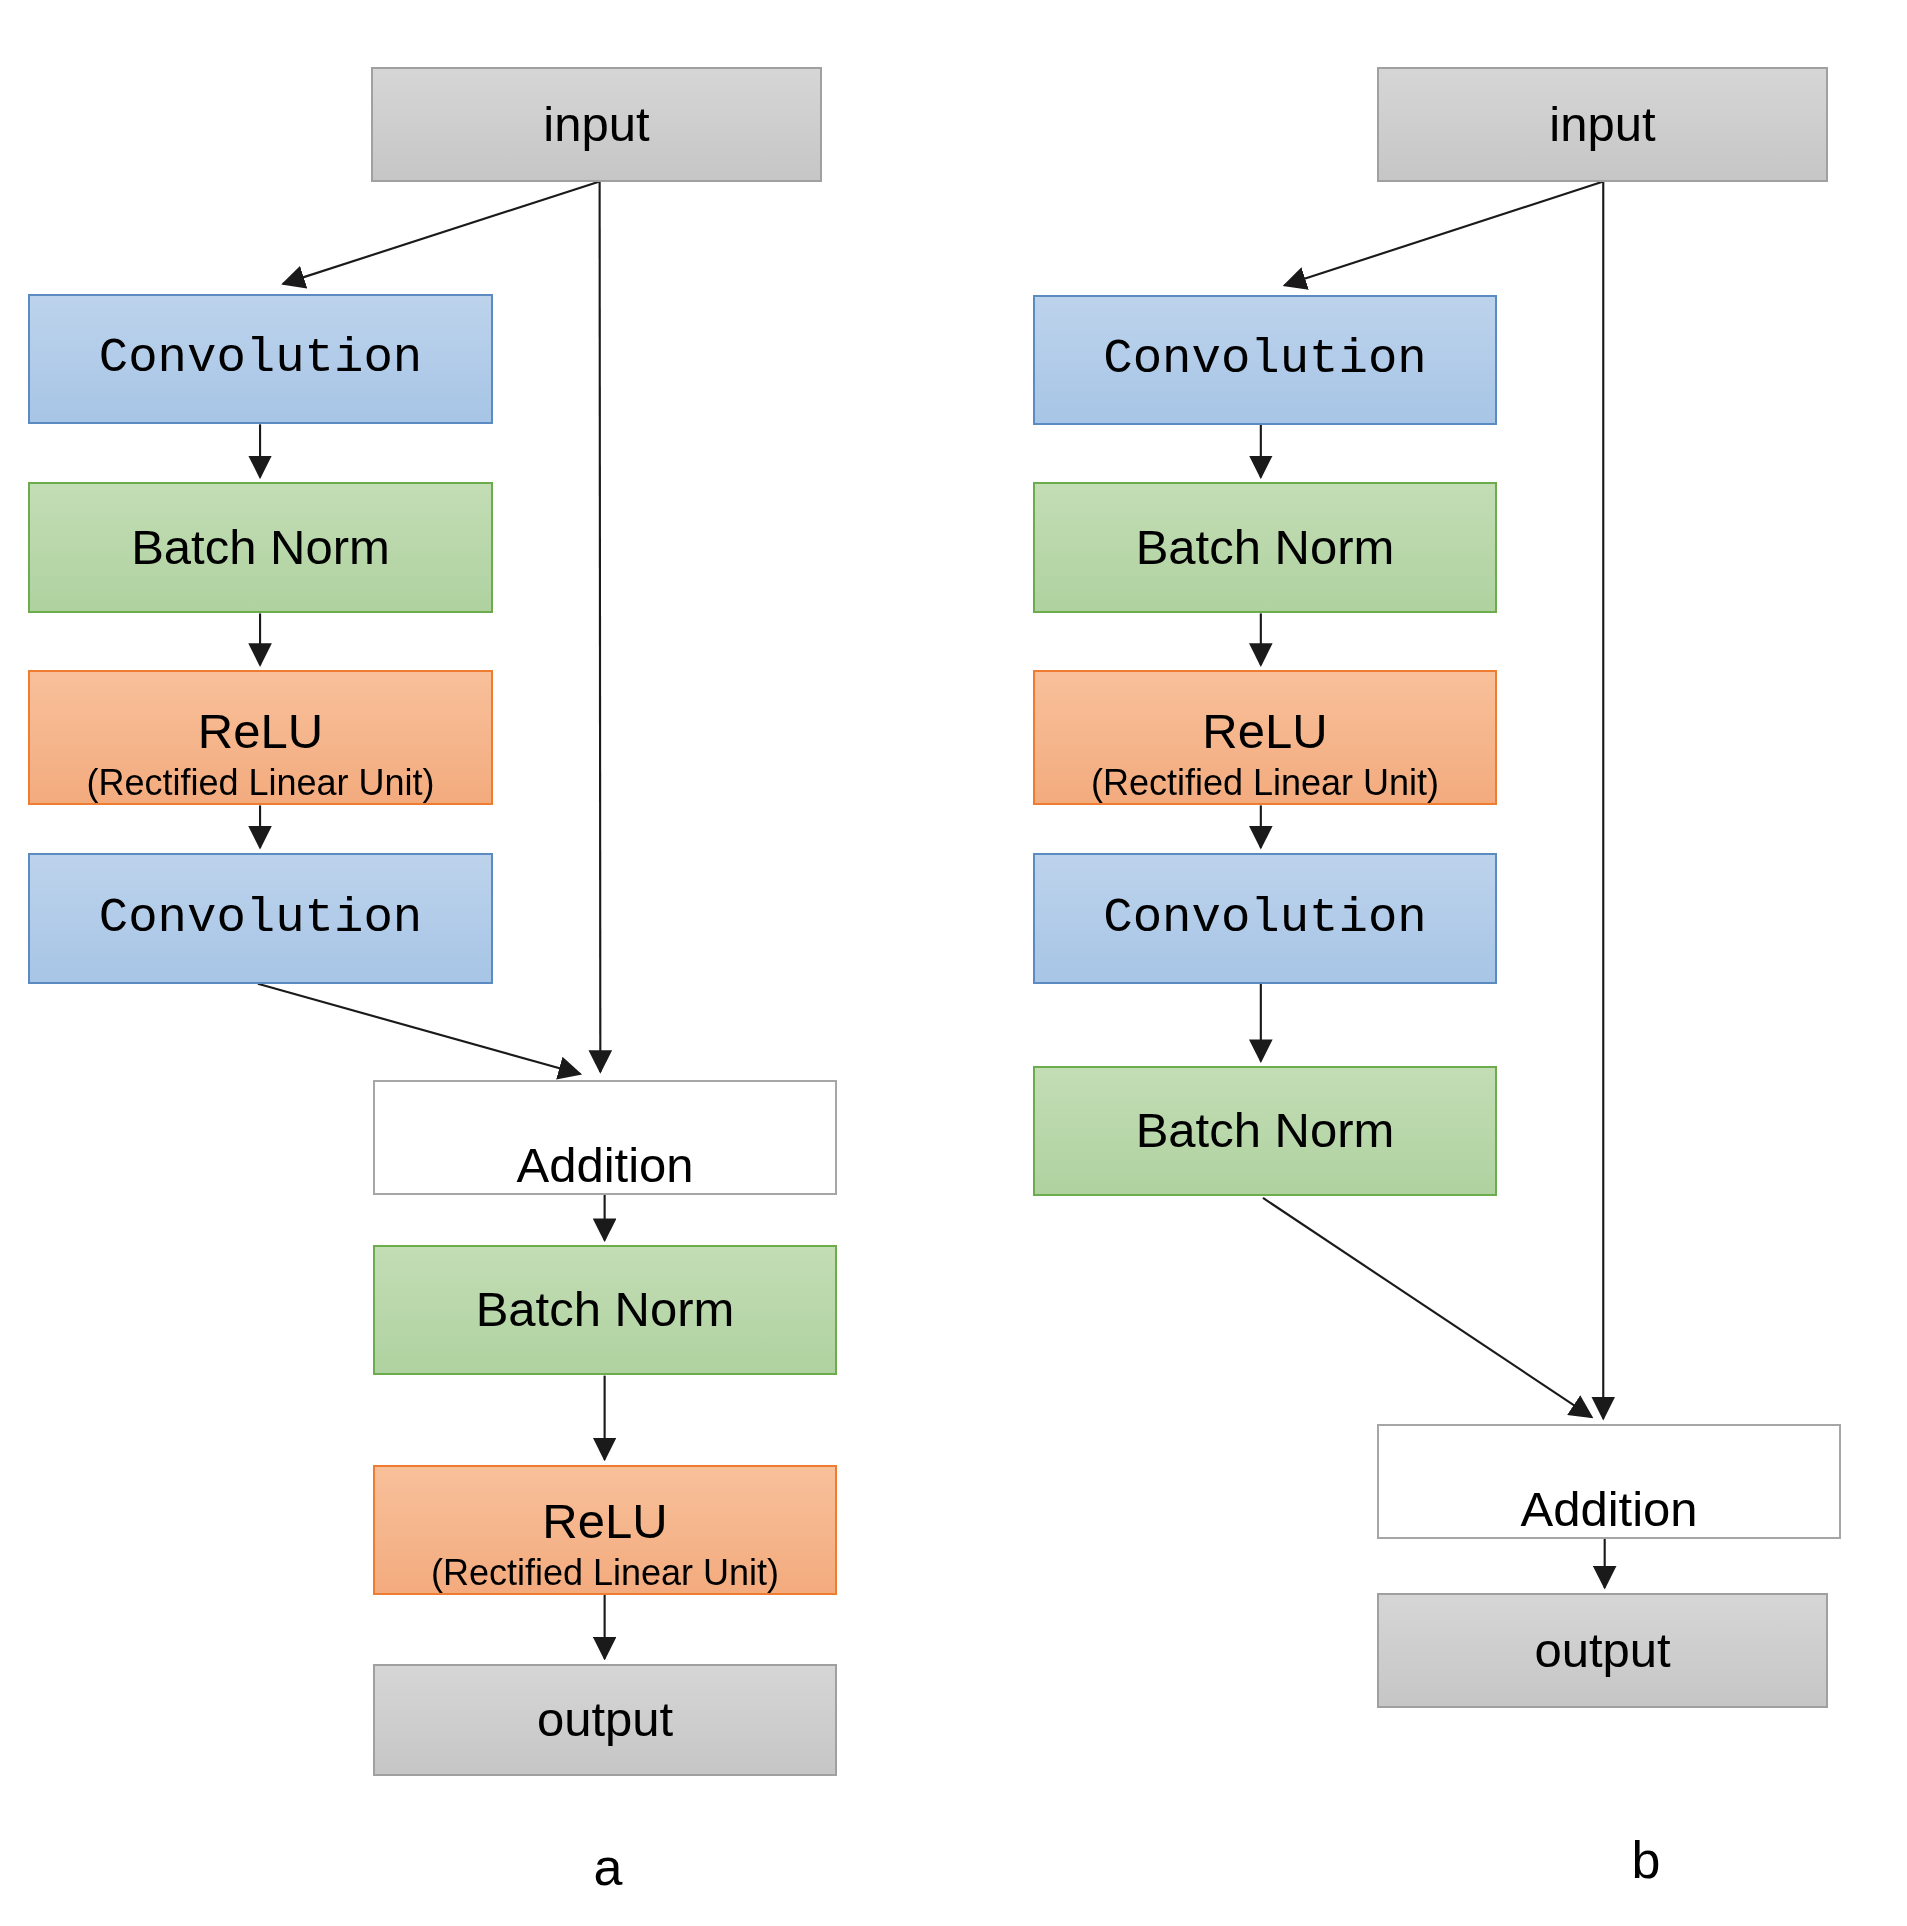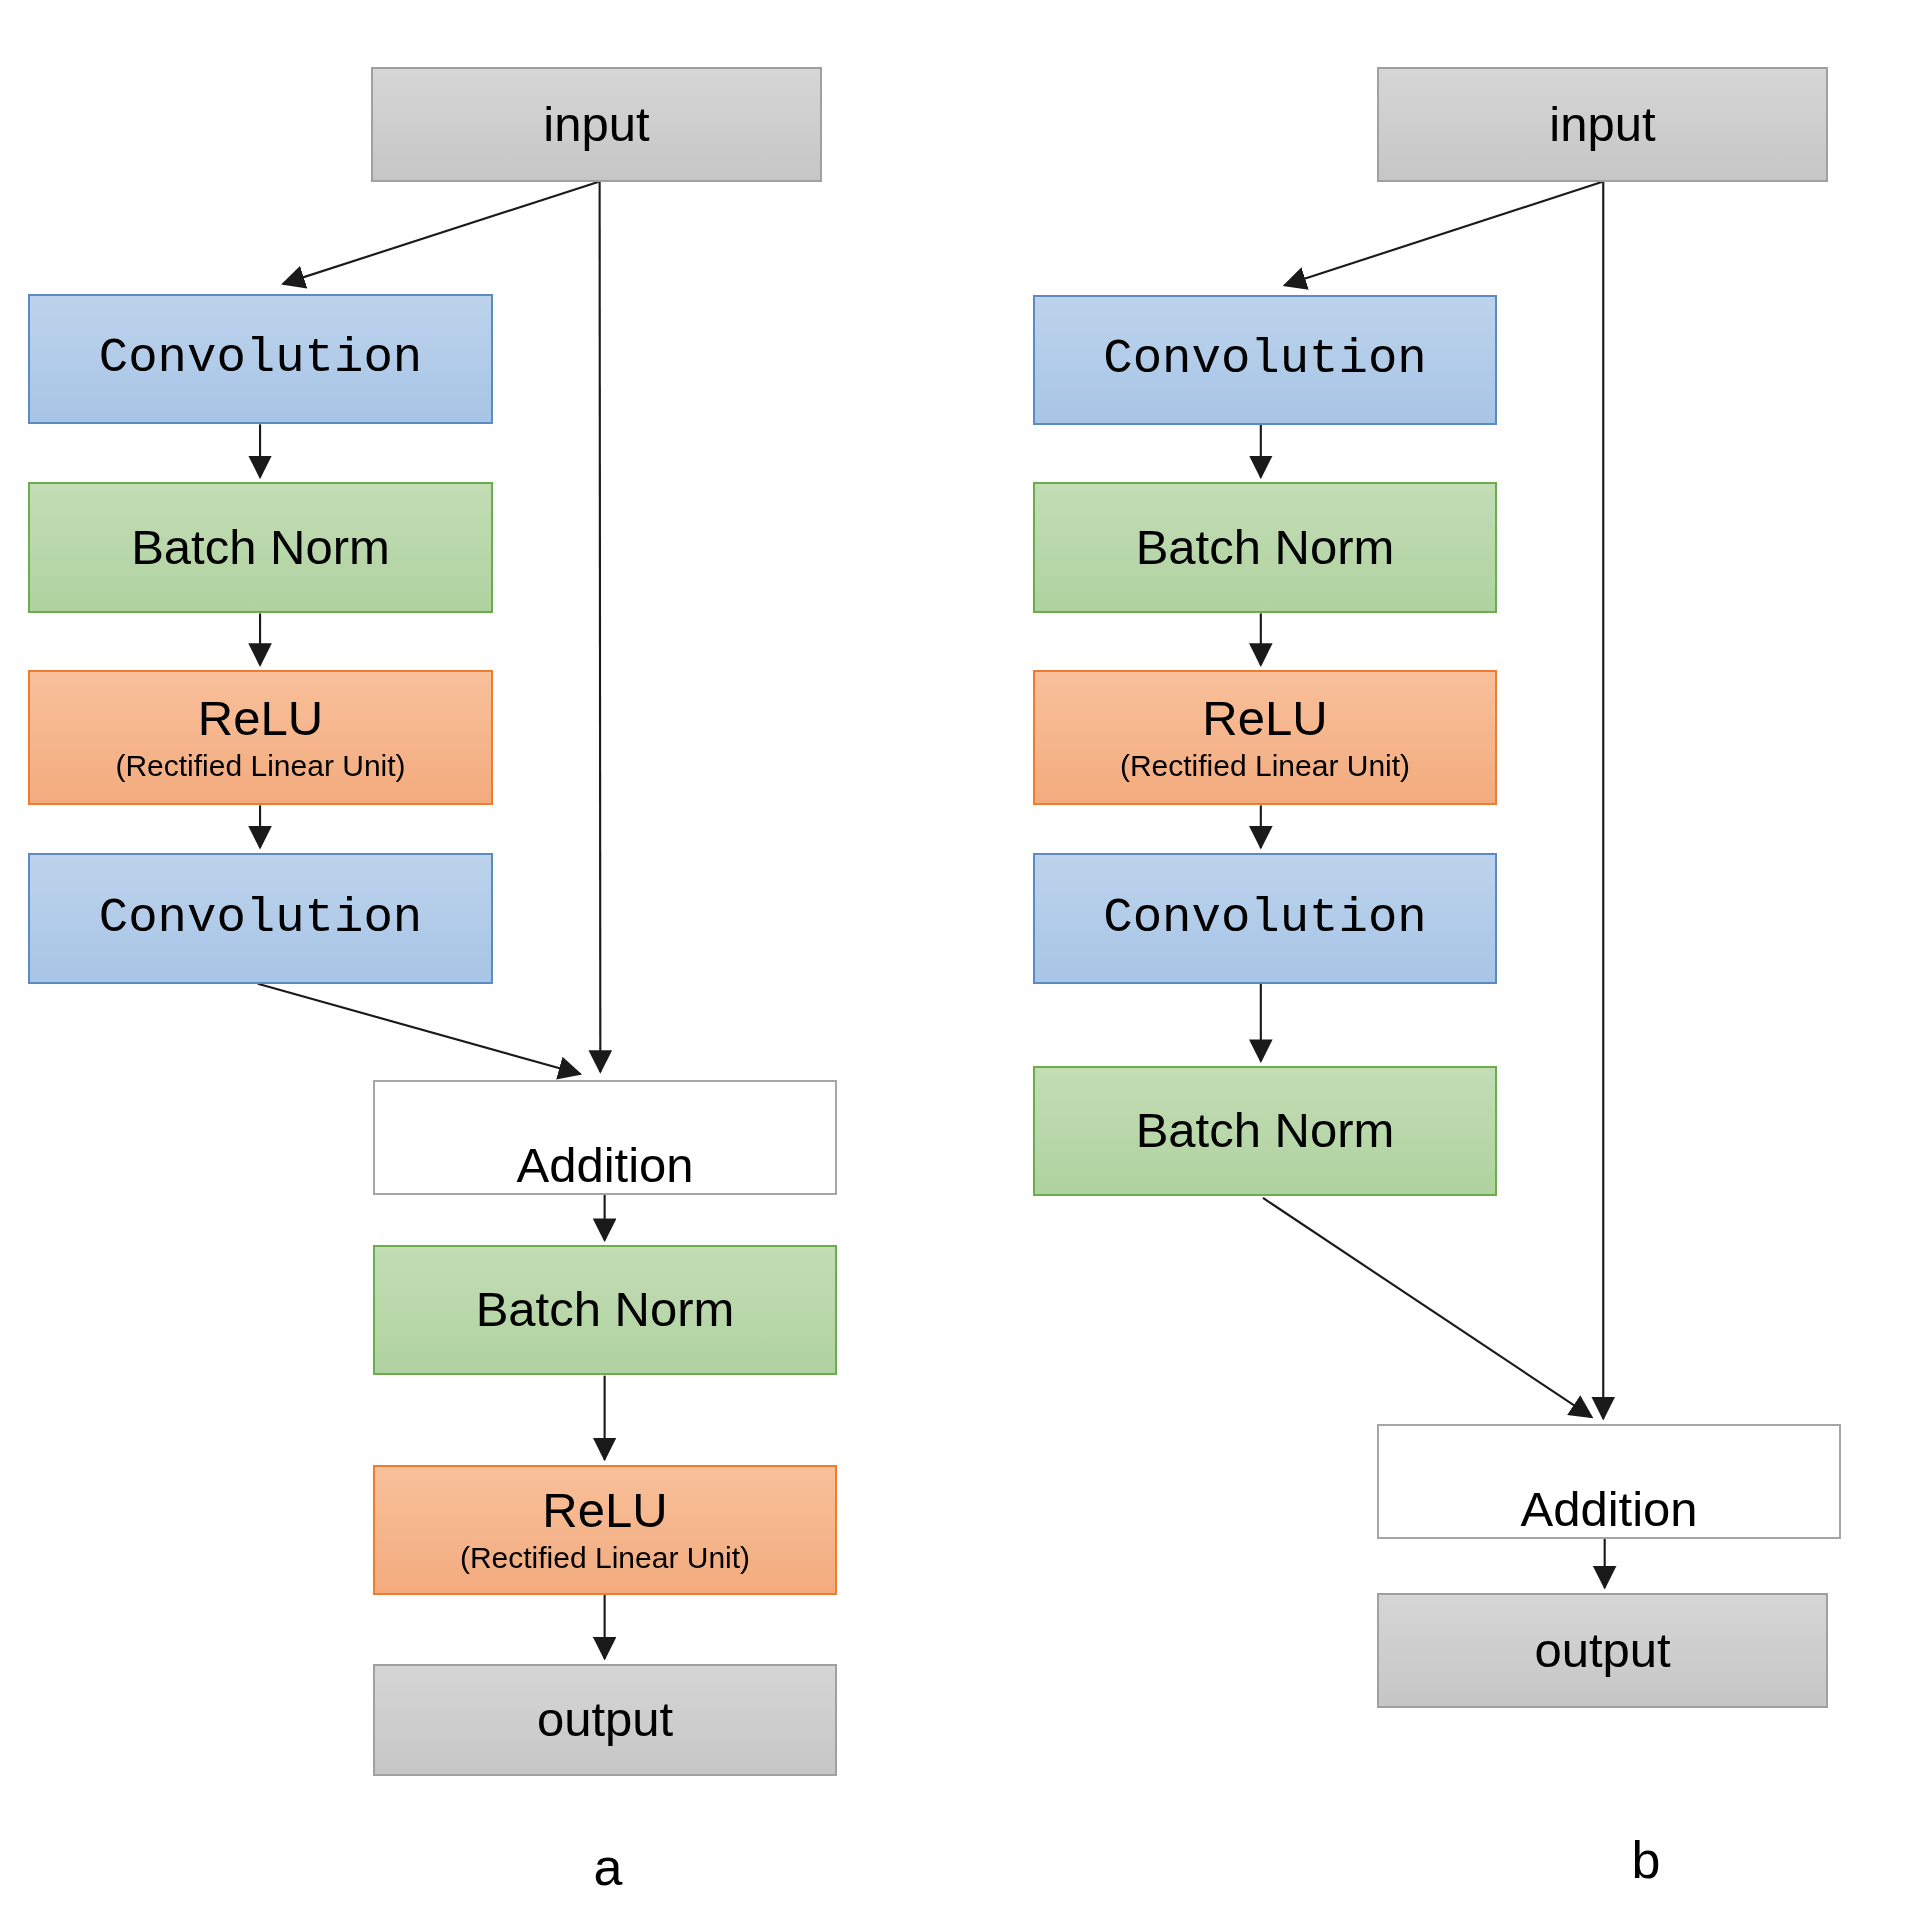--- a/index.html
+++ b/index.html
@@ -36,41 +36,42 @@
     display: flex;
     flex-direction: column;
     align-items: center;
     justify-content: center;
     text-align: center;
     color: var(--text_color, #000);
     font-size: 49px;
     line-height: 1.1;
   }
   .node .sub {
-    font-size: 30px;
+    font-size: 36px;
     line-height: 1.15;
     margin-top: 2.9px;
   }
   .node-gray {
     background: linear-gradient(var(--box_gray_fill_top, #d6d6d6), var(--box_gray_fill_bottom, #c6c6c6));
     border: 2.1px solid var(--box_gray_border, #a0a0a0);
   }
   .node-blue {
     background: linear-gradient(var(--box_blue_fill_top, #bdd3ec), var(--box_blue_fill_bottom, #a7c5e6));
     border: 2.1px solid var(--box_blue_border, #5b8bc0);
     font-family: Liberation Mono, monospace;
   }
   .node-green {
     background: linear-gradient(var(--box_green_fill_top, #c3ddb5), var(--box_green_fill_bottom, #afd2a0));
     border: 2.1px solid var(--box_green_border, #6cac4d);
     text-align: right;
   }
   .node-orange {
     background: linear-gradient(var(--box_orange_fill_top, #f8c09a), var(--box_orange_fill_bottom, #f3ab7e));
     border: 2.1px solid var(--box_orange_border, #ee7d31);
+    justify-content: flex-end;
   }
   .node-white {
     background: var(--box_white_fill, #ffffff);
     border: 2.1px solid var(--box_white_border, #a6a6a6);
     justify-content: flex-end;
   }
   .diagram-label {
     position: absolute;
     width: 86px;
     height: 72px;

